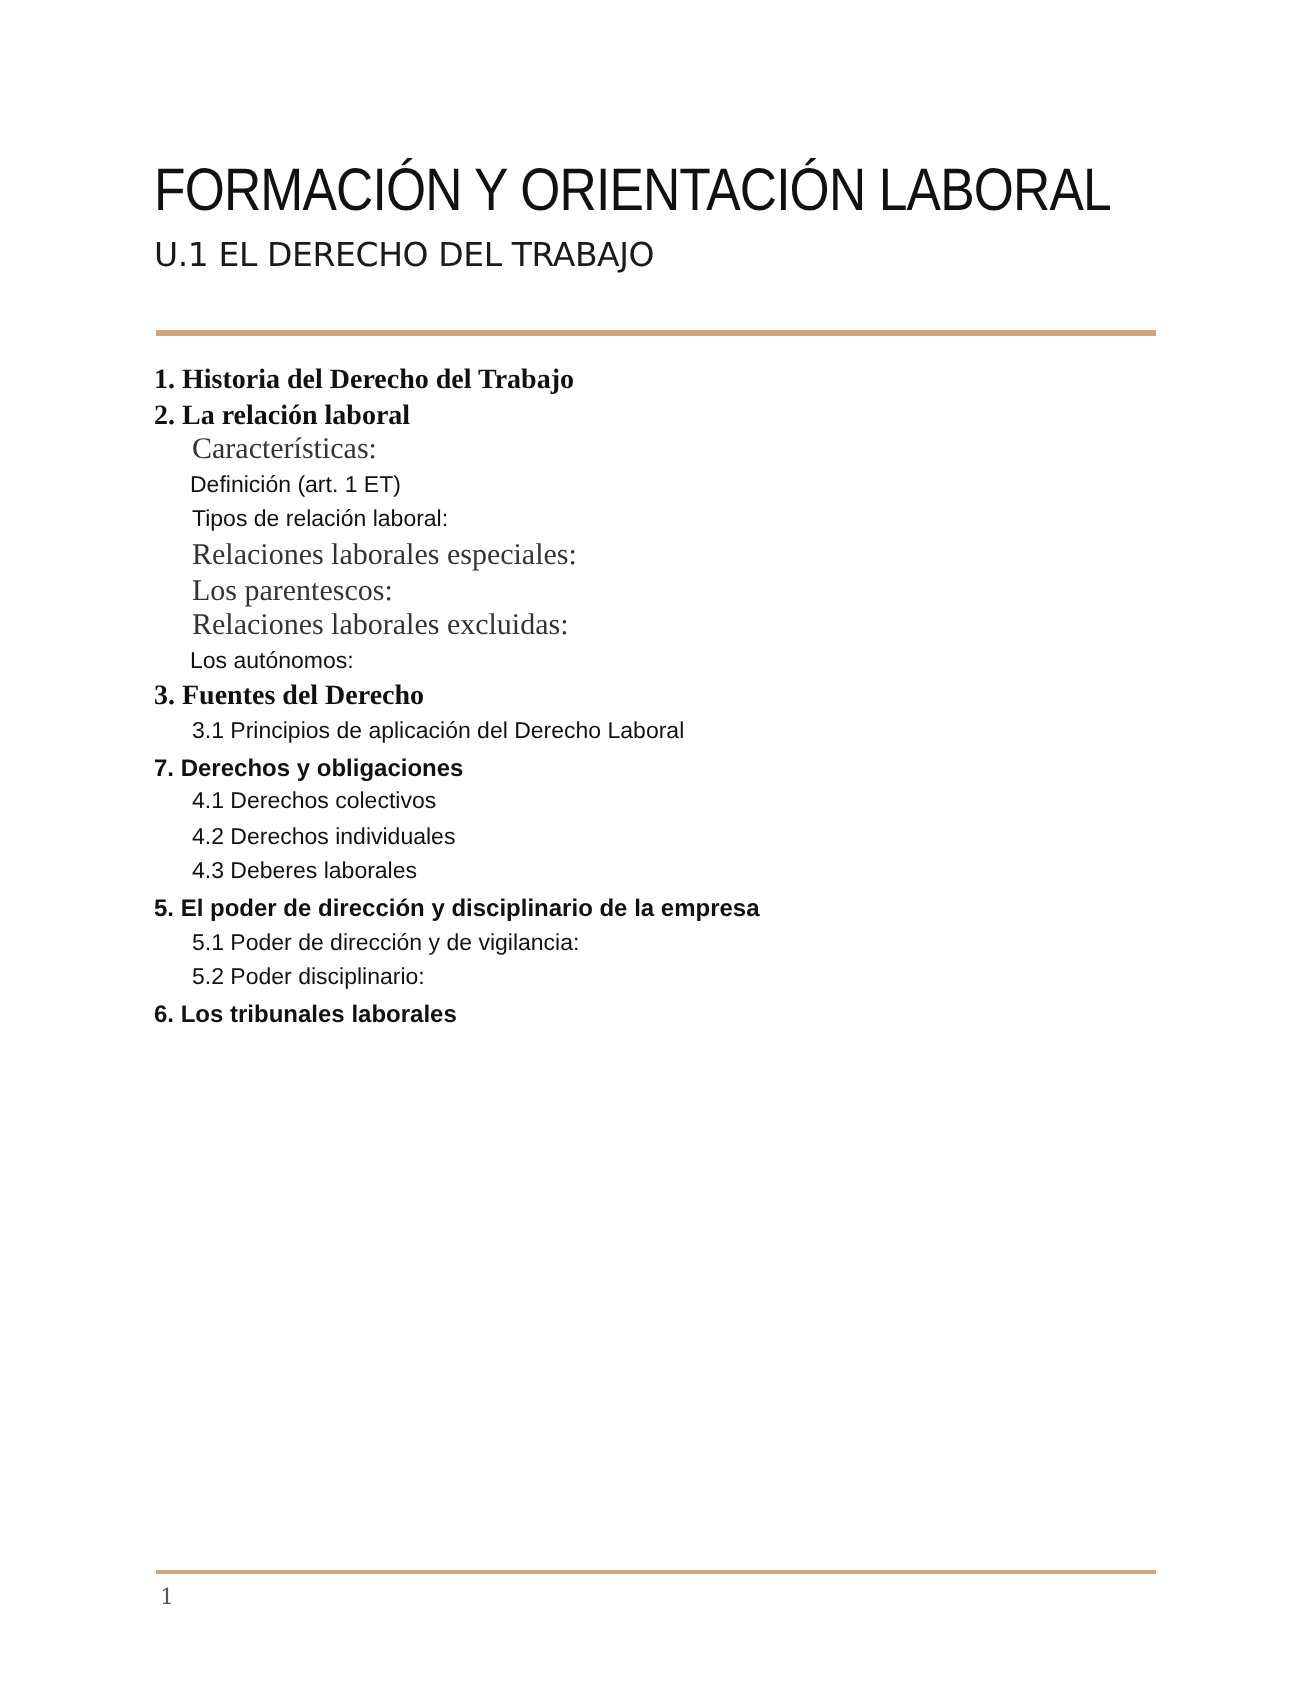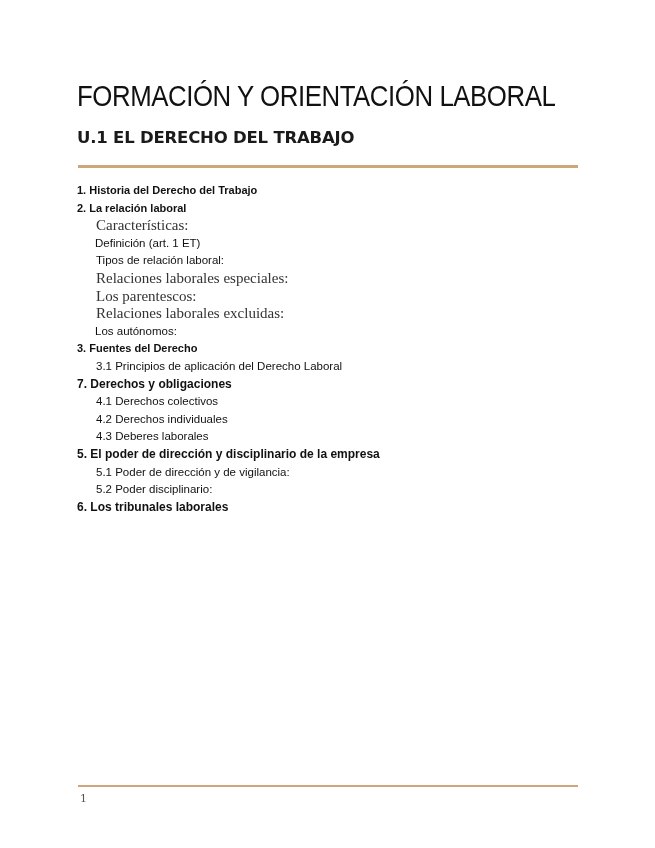--- a/index.html
+++ b/index.html
@@ -4,32 +4,32 @@
   <style>
     html, body { margin: 0; padding: 0; background: #ffffff; }
     body { width: 655px; height: 848px; position: relative; overflow: hidden; font-family: "Liberation Sans", sans-serif; color: #000; }
     .title {
       position: absolute; left: 77px; top: 79px;
       font-family: "Liberation Sans Narrow", "Liberation Sans", sans-serif;
       font-size: 30px; font-weight: normal; letter-spacing: -0.5px;
       color: #111; transform: scaleX(0.86); transform-origin: left top; white-space: nowrap;
     }
     .subtitle {
-      position: absolute; left: 77px; top: 128px;
-      font-family: "DejaVu Sans", sans-serif; font-size: 16.5px; font-weight: bold;
+      position: absolute; left: 77px; top: 118px;
+      font-family: "DejaVu Sans", sans-serif; font-size: 16.5px; font-weight: normal;
       color: #1a1a1a; white-space: nowrap; letter-spacing: -0.2px;
     }
     .rule {
       position: absolute; left: 78px; width: 500px; height: 3px; background: #cfa57a;
     }
     .rule.top { top: 165px; }
     .rule.bottom { top: 785px; height: 2px; }
     .toc { position: absolute; left: 77px; top: 182px; margin: 0; padding: 0; list-style: none; }
     .toc li { height: 17.6px; line-height: 17.6px; font-size: 12px; white-space: nowrap; }
-    .toc li.l1 { font-family: Liberation Sans, sans-serif; font-weight: bold; font-size: 11px; color: #111; }
+    .toc li.l1 { font-family: Liberation Serif, serif; font-weight: bold; font-size: 14px; color: #111; }
     .toc li.l1.arial { font-family: "Liberation Sans", sans-serif; font-size: 12px; }
     .toc li.l2 { padding-left: 19px; font-size: 11.5px; color: #111; }
     .toc li.l2.dj { font-family: Liberation Serif, serif; font-size: 15px; color: #333; }
     .toc li.l2.lt { padding-left: 18px; }
     .page-num {
       position: absolute; left: 80px; top: 792px;
       font-family: "DejaVu Serif", serif; font-size: 11px; color: #555;
     }
   </style>
 </head>

